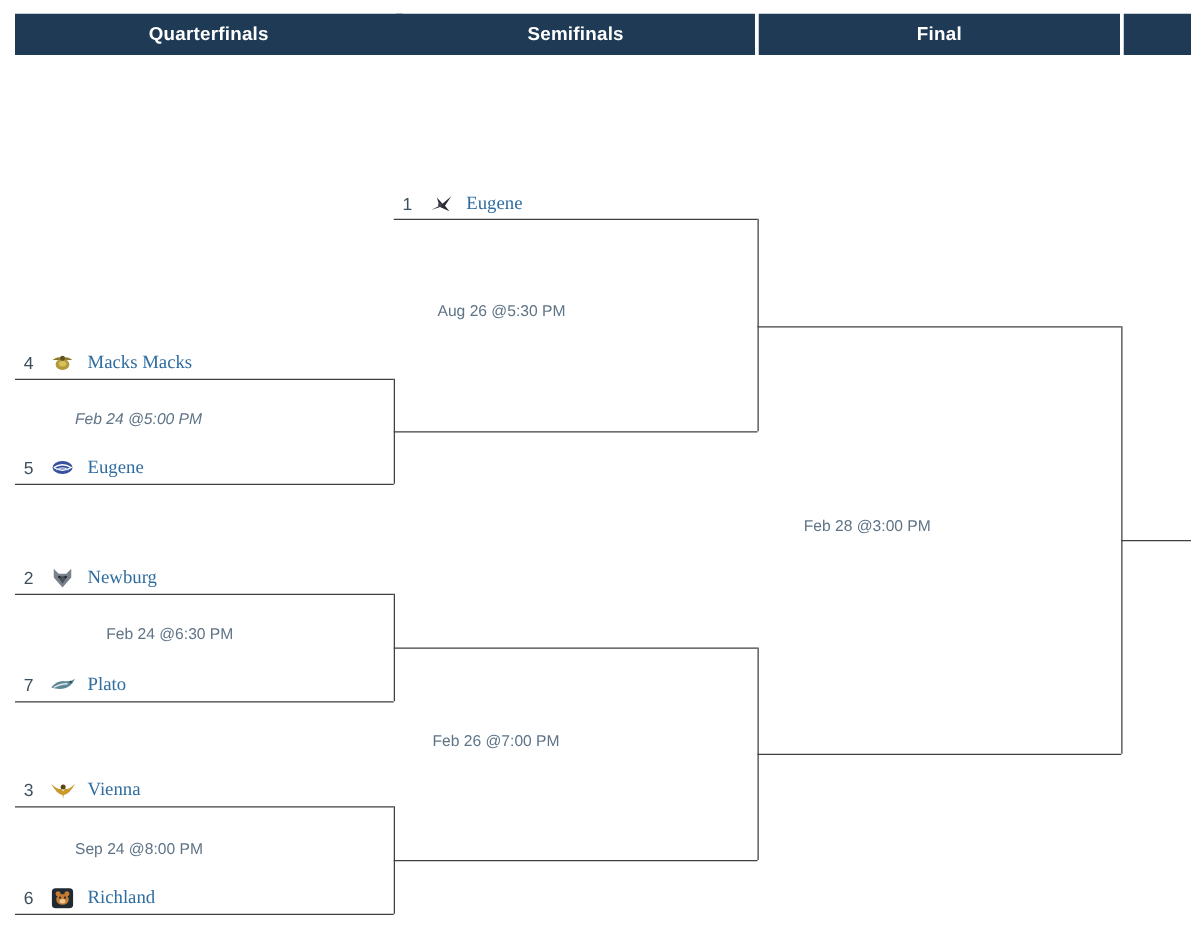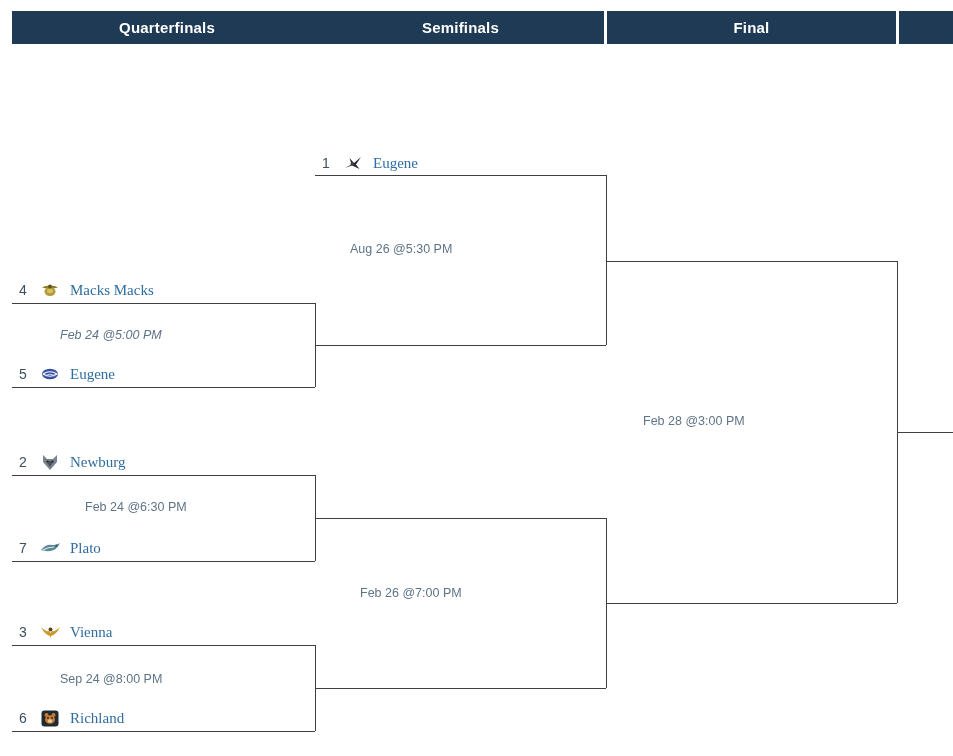--- a/index.html
+++ b/index.html
@@ -145,16 +145,16 @@
           <circle cx="11" cy="8" r=".9" fill="#1f2a33"></circle>
         </svg>
     </span>
     <span class="tname">Richland</span>
   </div>
 
   <div class="game-label" style="left:60px;top:327px;font-style:italic;">Feb 24 @5:00 PM</div>
   <div class="game-label" style="left:60px;top:499px;margin-left:25px;">Feb 24 @6:30 PM</div>
   <div class="game-label" style="left:60px;top:671px;">Sep 24 @8:00 PM</div>
   <div class="game-label" style="left:350px;top:241px;">Aug 26 @5:30 PM</div>
-  <div class="game-label" style="left:360px;top:585px;">Feb 26 @7:00 PM</div>
+  <div class="game-label" style="left:346px;top:585px;">Feb 26 @7:00 PM</div>
   <div class="game-label" style="left:643px;top:413px;">Feb 28 @3:00 PM</div>
 
 </div>
 
 </body></html>

